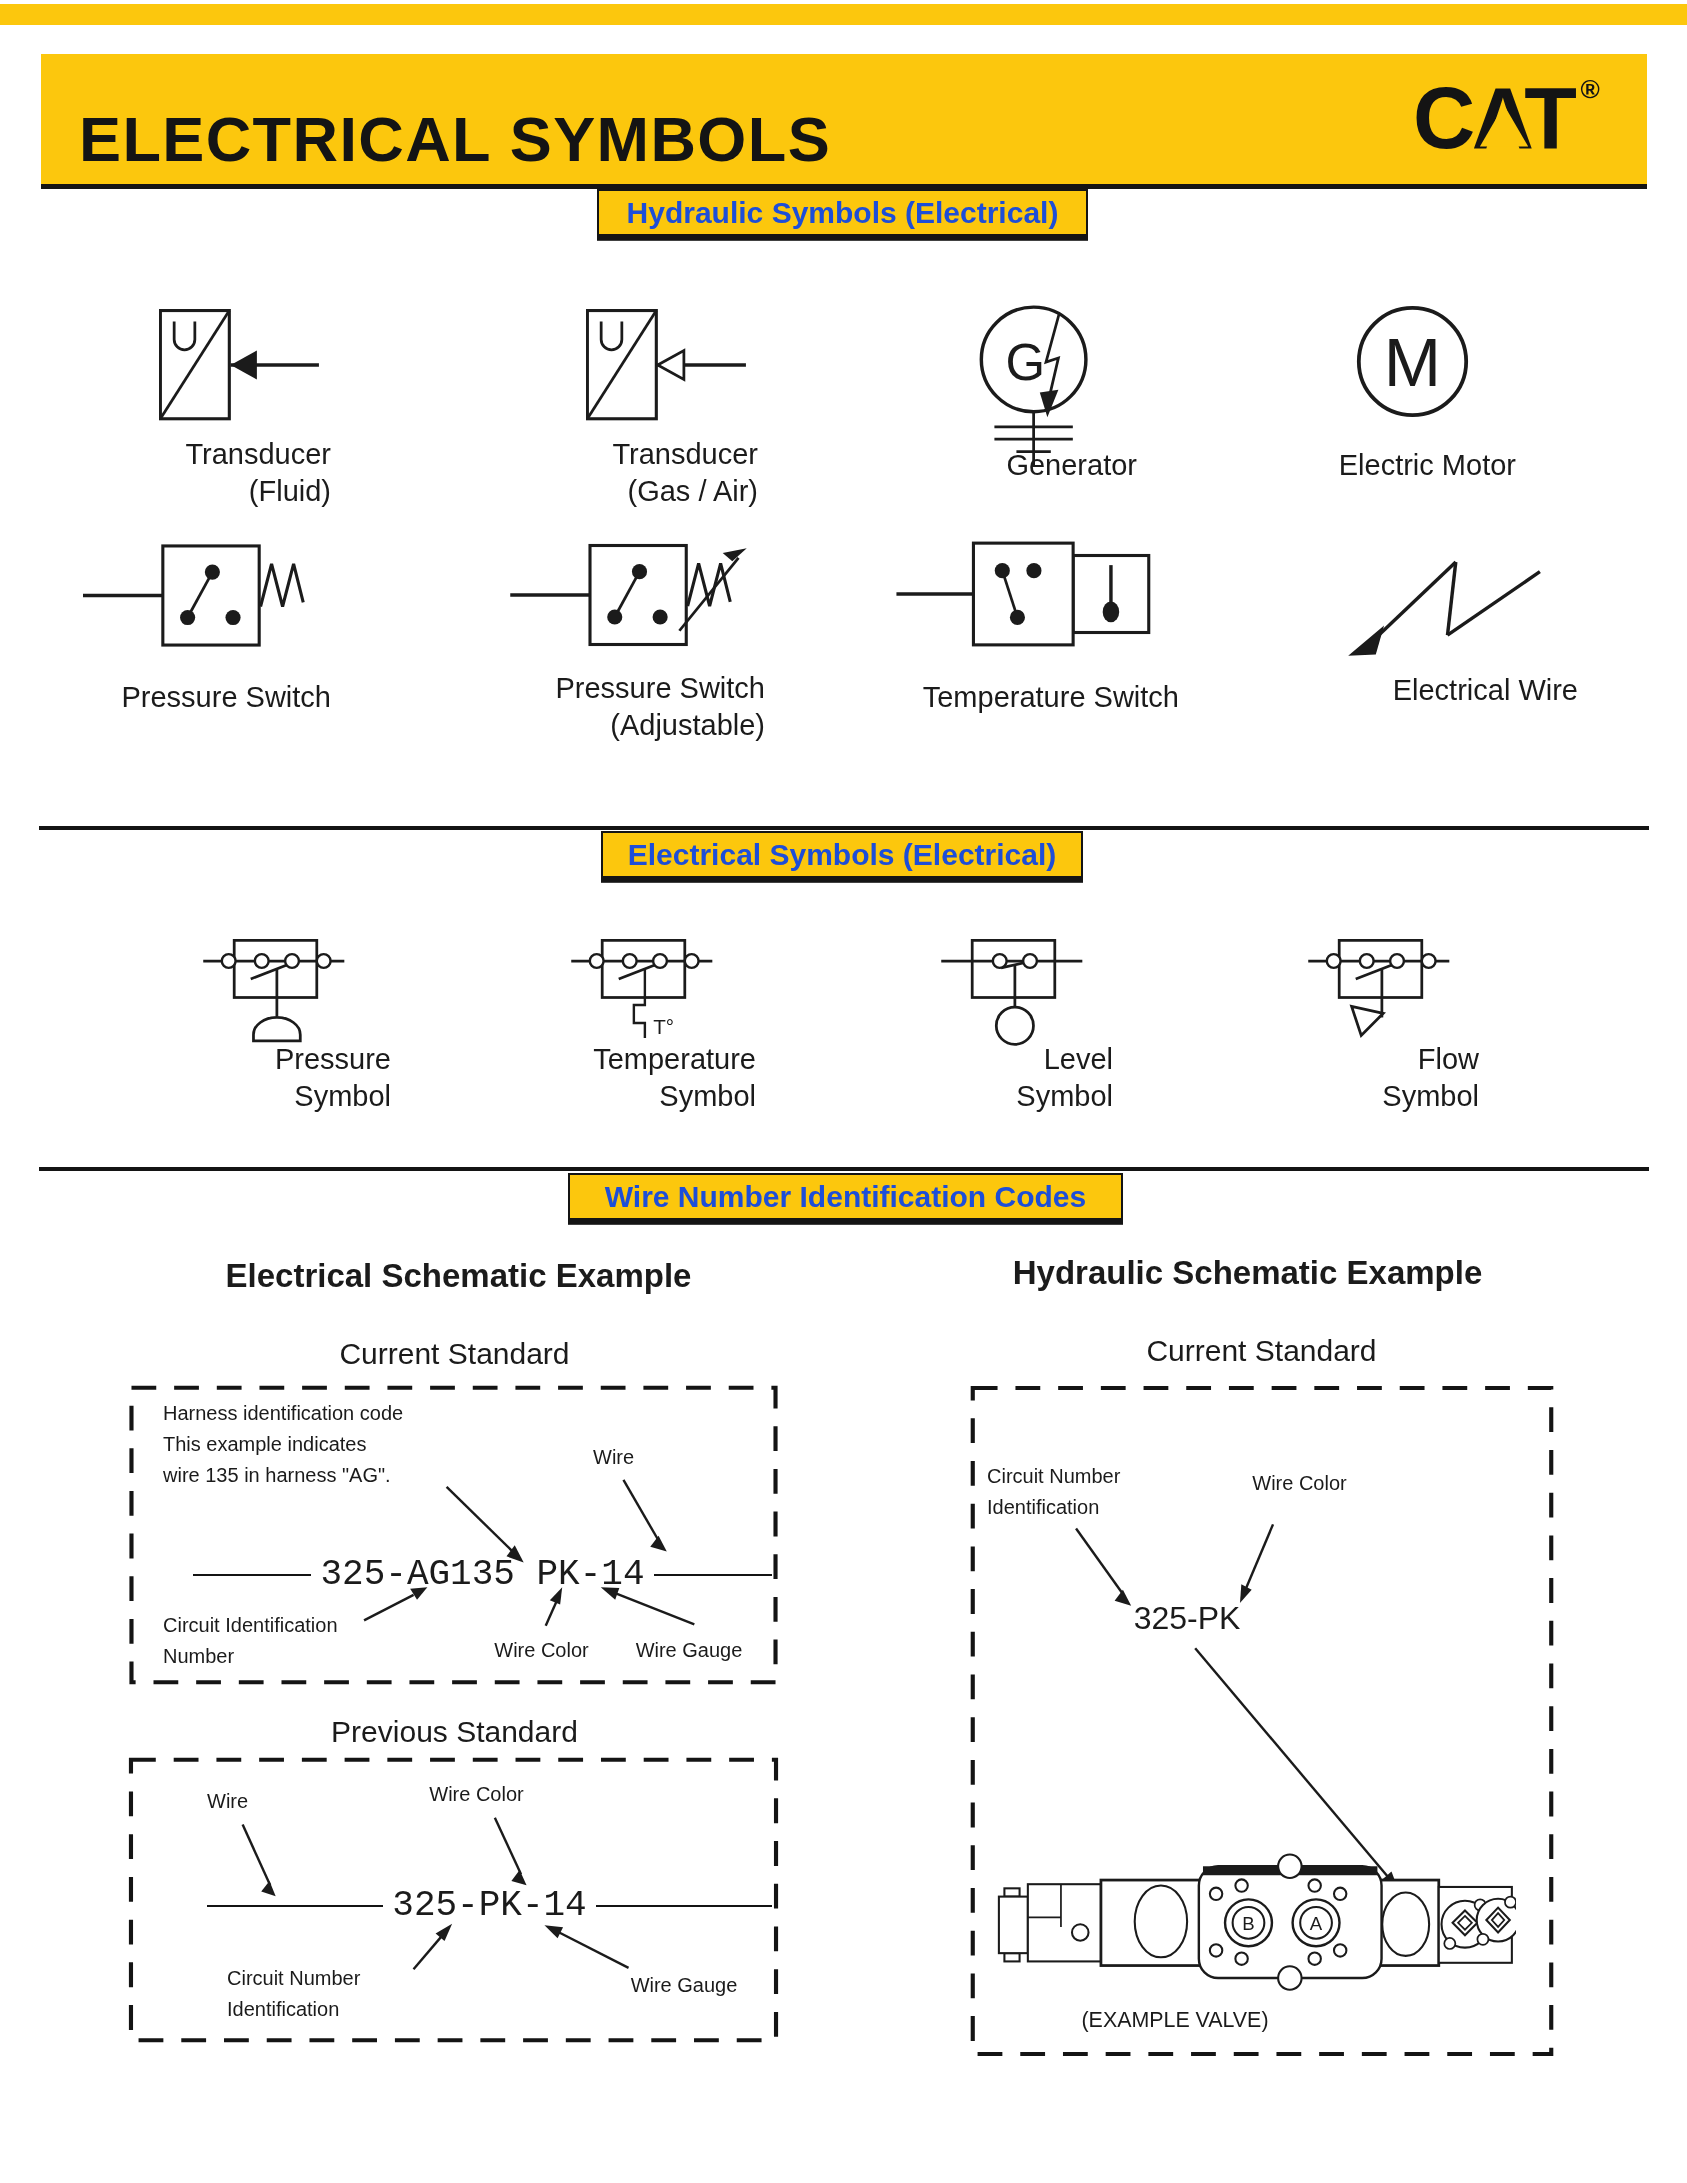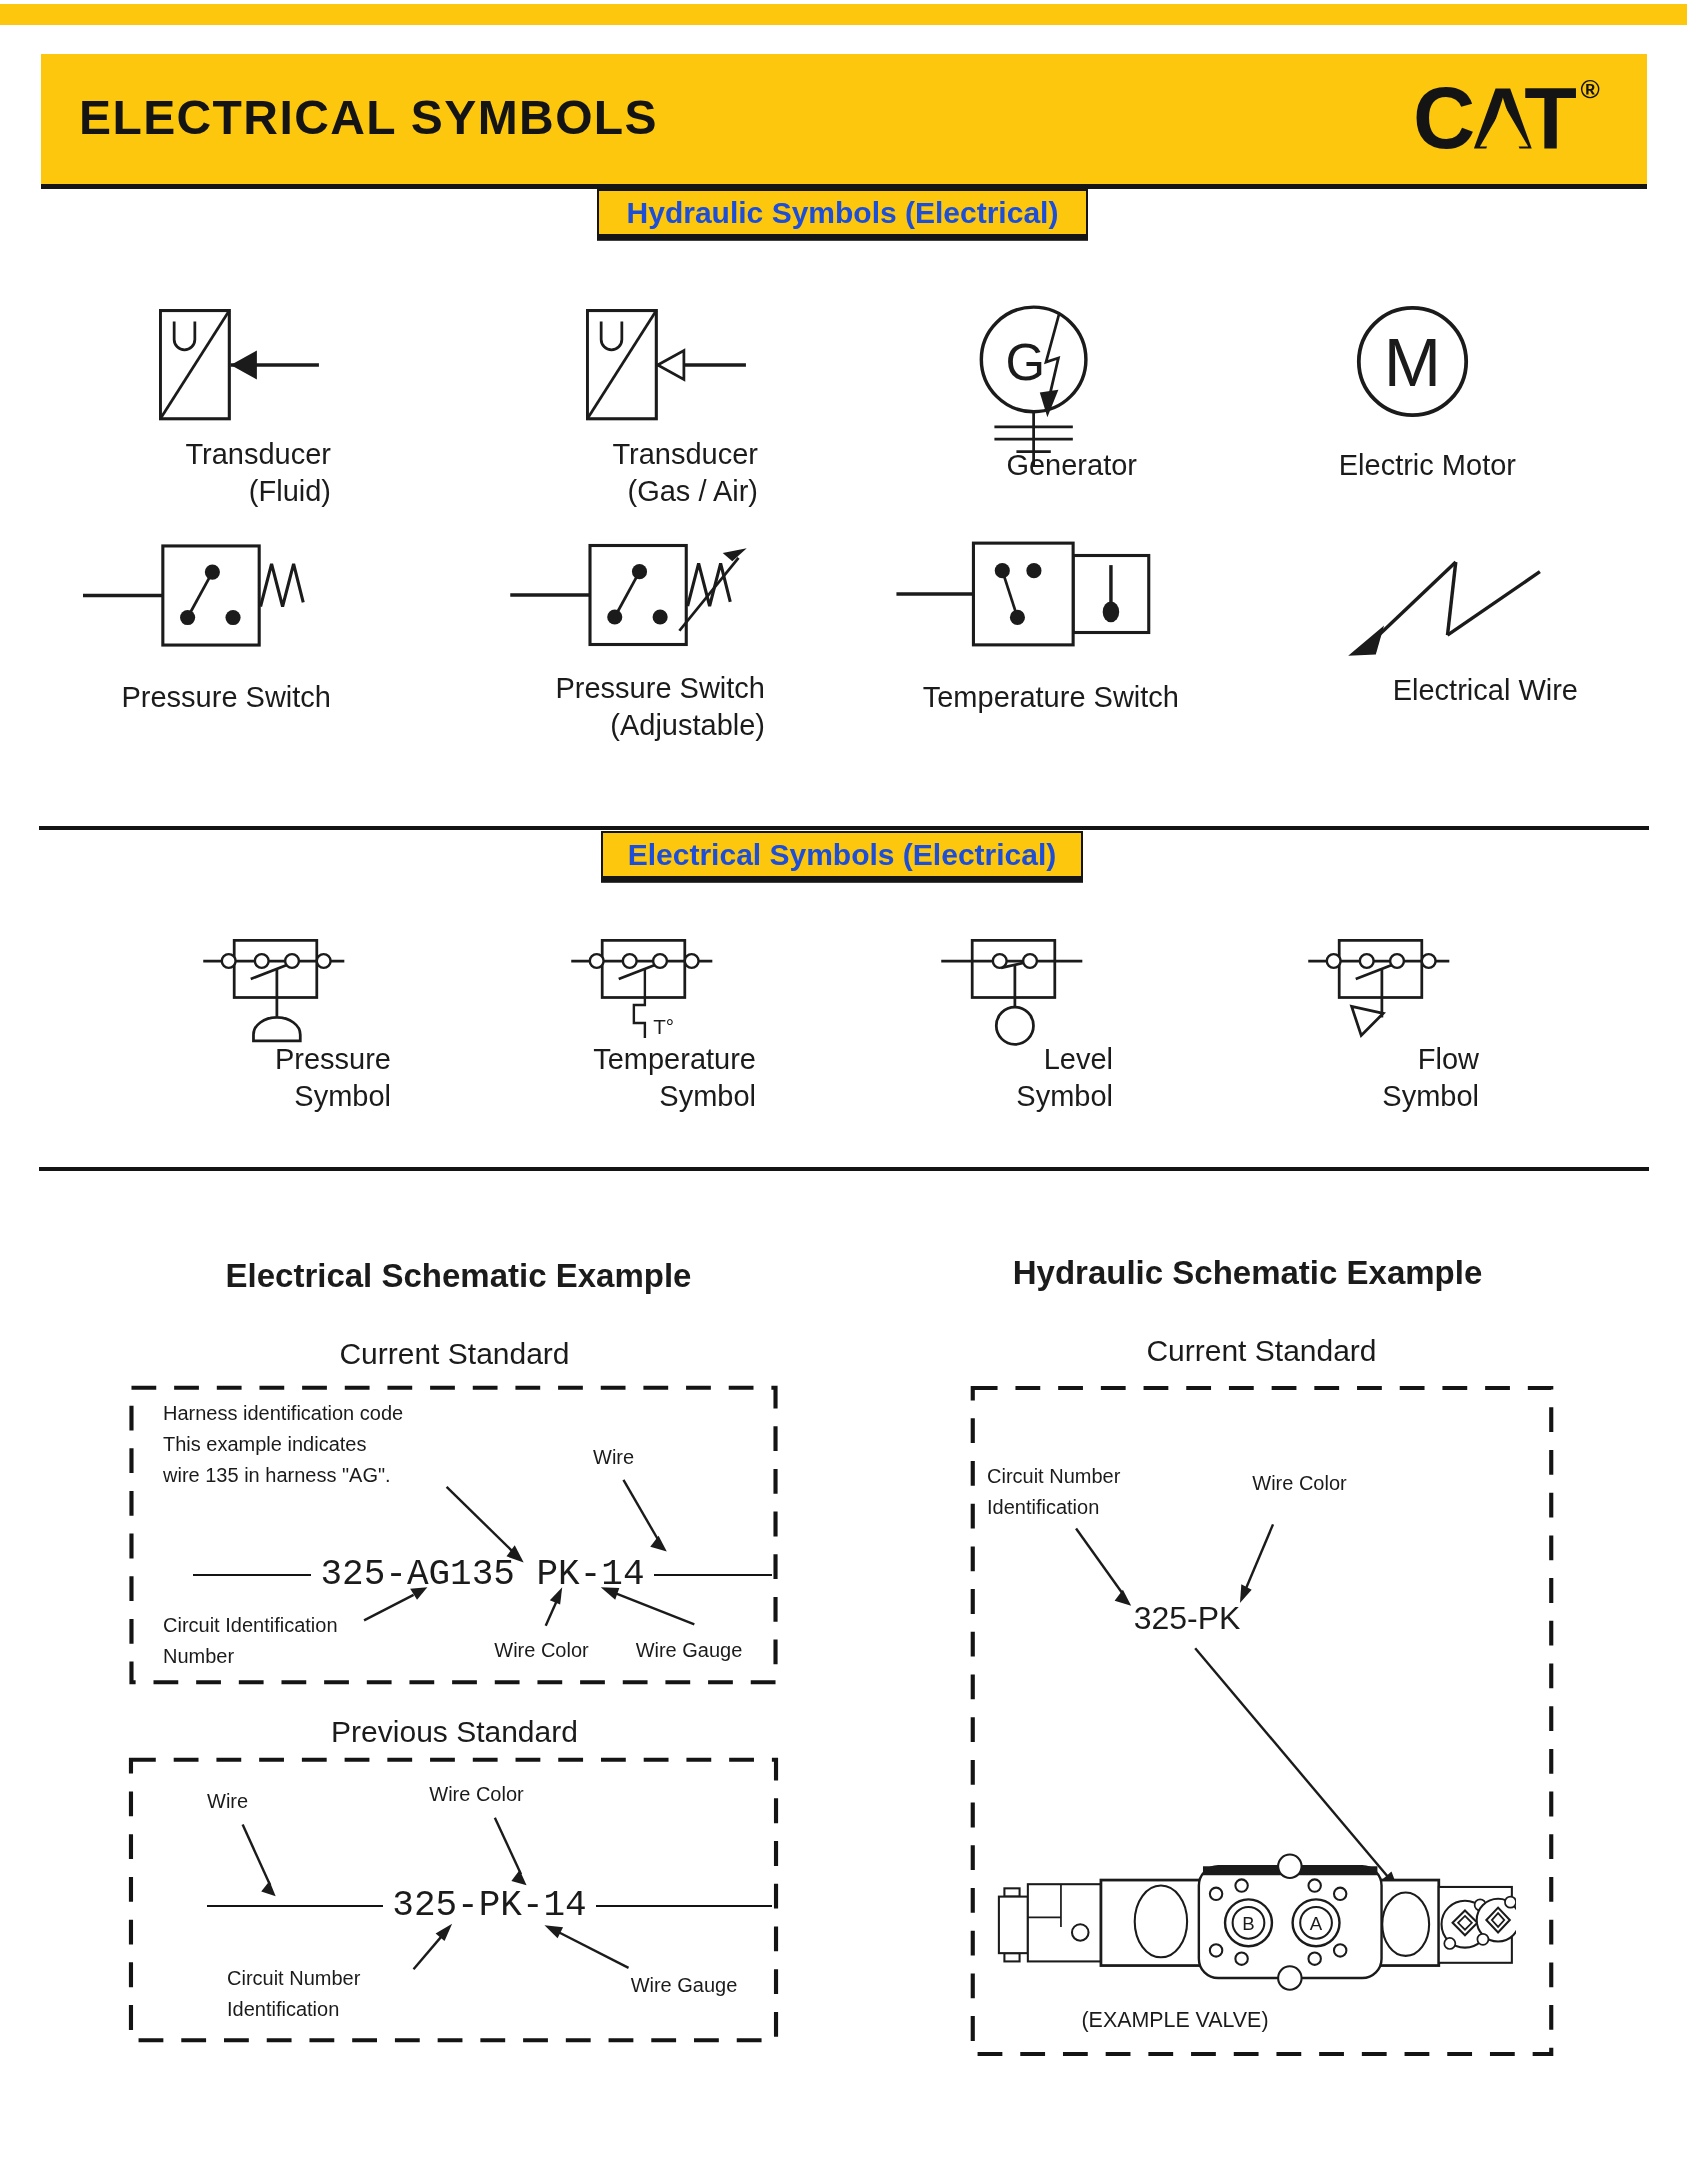--- a/index.html
+++ b/index.html
@@ -3,21 +3,21 @@
 <meta charset="utf-8">
 <style>
   html,body{margin:0;padding:0;background:#ffffff;}
   #page{position:relative;width:1687px;height:2183px;background:#ffffff;overflow:hidden;
         font-family:"Liberation Sans","DejaVu Sans",sans-serif;color:#1b1b1b;}
   .abs{position:absolute;}
   svg{display:block;}
   
   #top-strip{left:0;top:4.1px;width:1687px;height:20.7px;background:#FCC70D;}
   #banner{left:41px;top:54px;width:1606px;height:130px;background:#FCC70D;border-bottom:5.5px solid #141414;}
-  #banner-title{position:absolute;left:38px;top:36px;font-size:48px;font-weight:700;letter-spacing:1.4px;color:#141414;}
+  #banner-title{position:absolute;left:38px;top:49px;font-size:63px;font-weight:700;letter-spacing:1.4px;color:#141414;}
   #logo{position:absolute;right:34px;top:11px;}
   
   .divider{background:#141414;height:4.1px;}
   .badge{background:#FCC70D;border:2.8px solid #141414;box-shadow:0 4.8px 0 #141414;
          display:flex;align-items:center;justify-content:center;
          font-size:30px;font-weight:700;color:#1d4ed8;}
   
   .lbl{font-size:29px;line-height:37px;text-align:right;color:#1b1b1b;}
   
   .heading{font-size:33px;font-weight:700;text-align:center;}
@@ -205,20 +205,21 @@
     <circle cx="129" cy="32" r="10" stroke="#1b1b1b" stroke-width="3.5" fill="#ffffff"></circle>
     <circle cx="175" cy="32" r="10" stroke="#1b1b1b" stroke-width="3.5" fill="#ffffff"></circle>
     <polygon points="109,108 63,98 77,140" stroke="#1b1b1b" stroke-width="4" fill="#ffffff"></polygon>
   </svg>
   <div class="abs lbl" style="left:1272px;top:1041px;width:207px;">
     <div>Flow</div>
     <div>Symbol</div>
   </div>
 
   <div class="abs divider" style="left:39px;top:1167px;width:1610px;"></div>
+  <div class="abs badge" style="left:568px;top:1173px;width:551px;height:43px;">Wire Number Identification Codes</div>
 
   <div class="abs heading" style="left:138px;top:1257px;width:641px;">Electrical Schematic Example</div>
   <div class="abs heading" style="left:958px;top:1254px;width:579px;">Hydraulic Schematic Example</div>
 
   <div class="abs std-title" style="left:179px;top:1337px;width:551px;">Current Standard</div>
   <svg class="abs" style="left:128px;top:1385px;" width="651" height="300" viewBox="0 0 944 436">
     <rect x="4" y="4" width="936" height="428" stroke="#141414" stroke-width="6" stroke-dasharray="36 26" fill="none"></rect>
     <line x1="462" y1="148" x2="560" y2="244" stroke="#1b1b1b" stroke-width="3.5"></line>
     <polygon points="574,258 549,249 561,233" fill="#1b1b1b"></polygon>
     <line x1="719" y1="138" x2="770" y2="226" stroke="#1b1b1b" stroke-width="3.5"></line>

